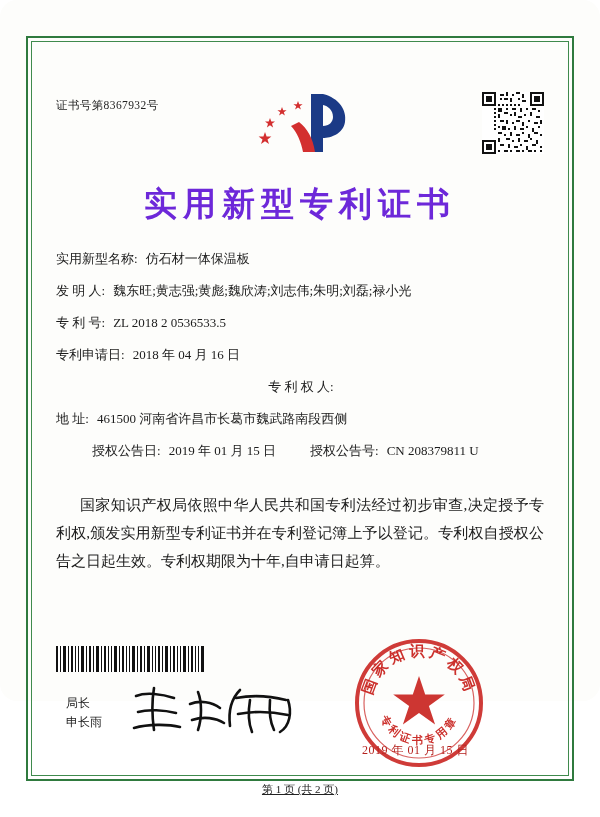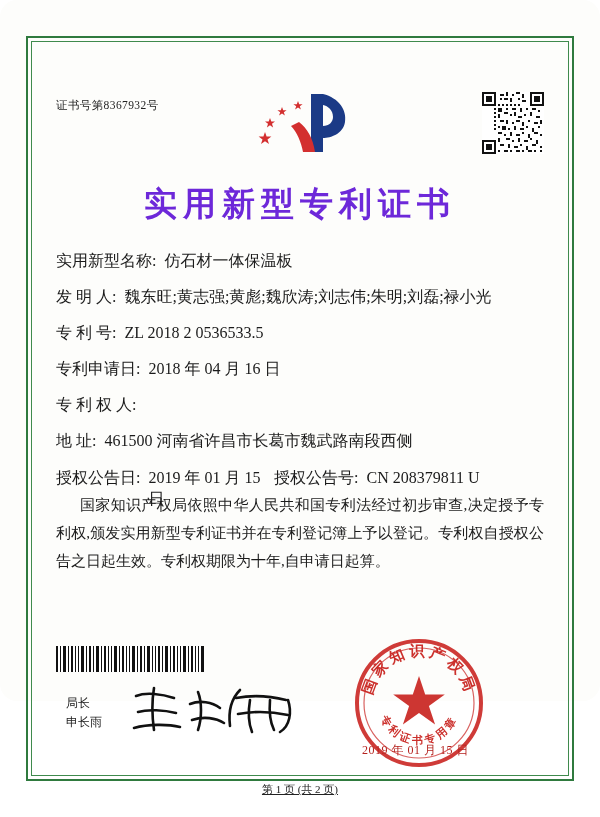--- a/index.html
+++ b/index.html
@@ -84,36 +84,38 @@
   
   .fields {
     position: absolute;
     left: 56px; top: 250px;
     width: 490px;
   }
   .field {
     display: flex;
     align-items: flex-start;
     margin-bottom: 14.5px;
-    font-size: 16px;
+    font-size: 13px;
     line-height: 1.35;
     color: #1b1b1b;
+    justify-content: center;
   }
   .field .label {
     white-space: nowrap;
     flex: 0 0 auto;
   }
   .field .value {
     margin-left: 8px;
     flex: 1 1 auto;
     word-break: break-all;
   }
   .two-col {
     display: flex;
     align-items: flex-start;
+    margin-left: 36px;
   }
   .two-col .col-left { flex: 0 0 218px; display:flex; }
   .two-col .col-right { flex: 1 1 auto; display:flex; }
 
   
   .body-text {
     position: absolute;
     left: 56px; top: 492px;
     width: 488px;
     font-size: 15px;

